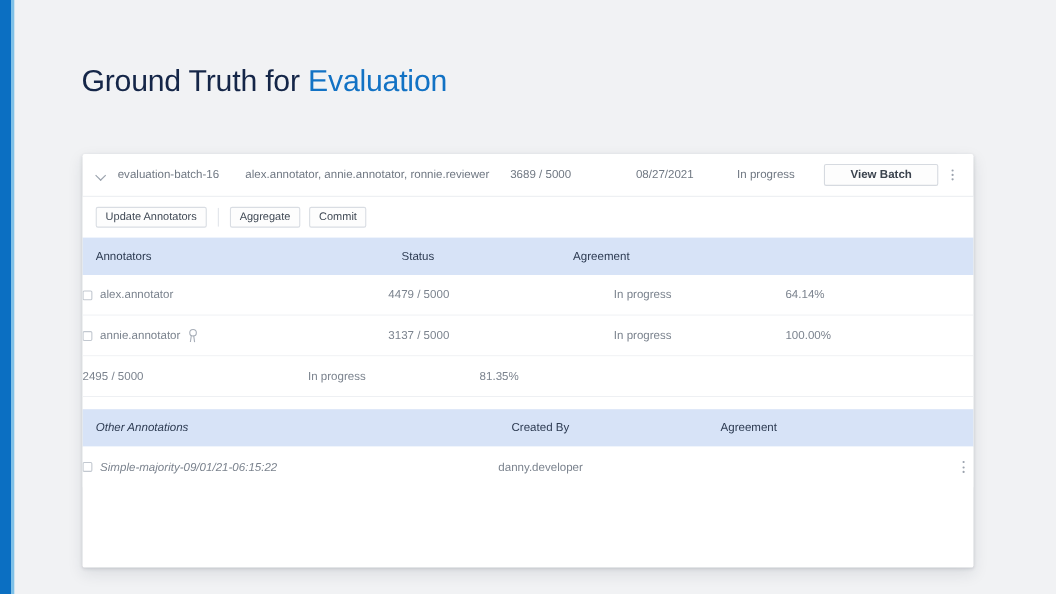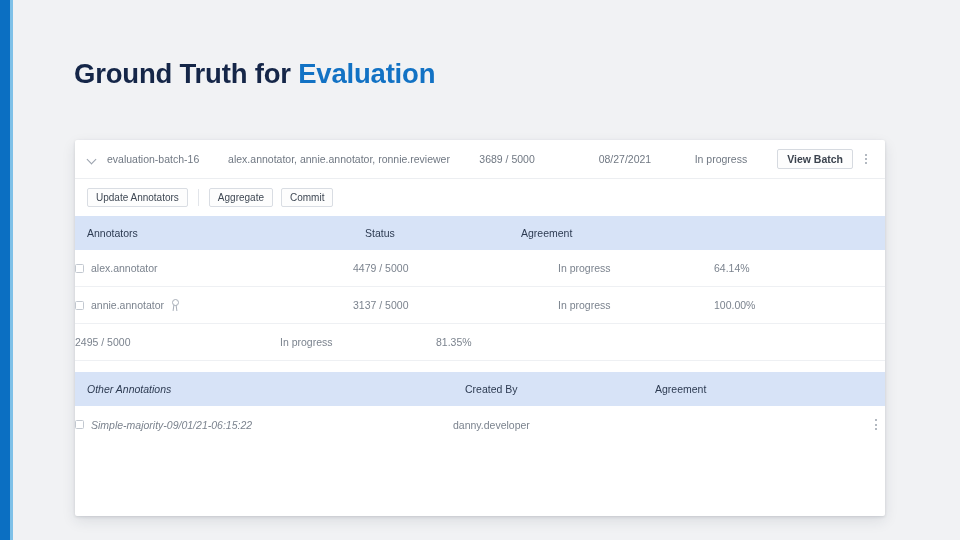--- a/index.html
+++ b/index.html
@@ -23,21 +23,21 @@
     position: absolute; left: 10px; top: 0;
     width: 3px; height: 540px;
     background: #7fc1e8;
   }
 
   
   #slide-title {
     position: absolute;
     left: 74px; top: 58px;
     font-size: 27.5px;
-    font-weight: bold;
+    font-weight: normal;
     letter-spacing: -0.2px;
     color: #152648;
     white-space: nowrap;
   }
   #slide-title .accent { color: #1272c4; }
 
   
   #app-card {
     position: absolute;
     left: 75px; top: 140px;
@@ -74,21 +74,21 @@
     border-bottom: 1.3px solid #9aa2ad;
     transform: rotate(45deg);
   }
   .bh-name   { width: 135px; color: #707883; }
   .bh-people { width: 280px; color: #707883; }
   .bh-count  { width: 133px; color: #707883; }
   .bh-date   { width: 107px; color: #707883; }
   .bh-status { width: 92px;  color: #707883; }
   .view-batch-btn {
     height: 20px;
-    padding: 0 9px;
+    padding: 0 23px;
     display: inline-flex;
     align-items: center;
     border: 1px solid #d6dae0;
     border-radius: 2px;
     background: #fdfdfd;
     color: #3b434e;
     font-size: 10.5px;
     font-weight: bold;
     cursor: pointer;
   }

